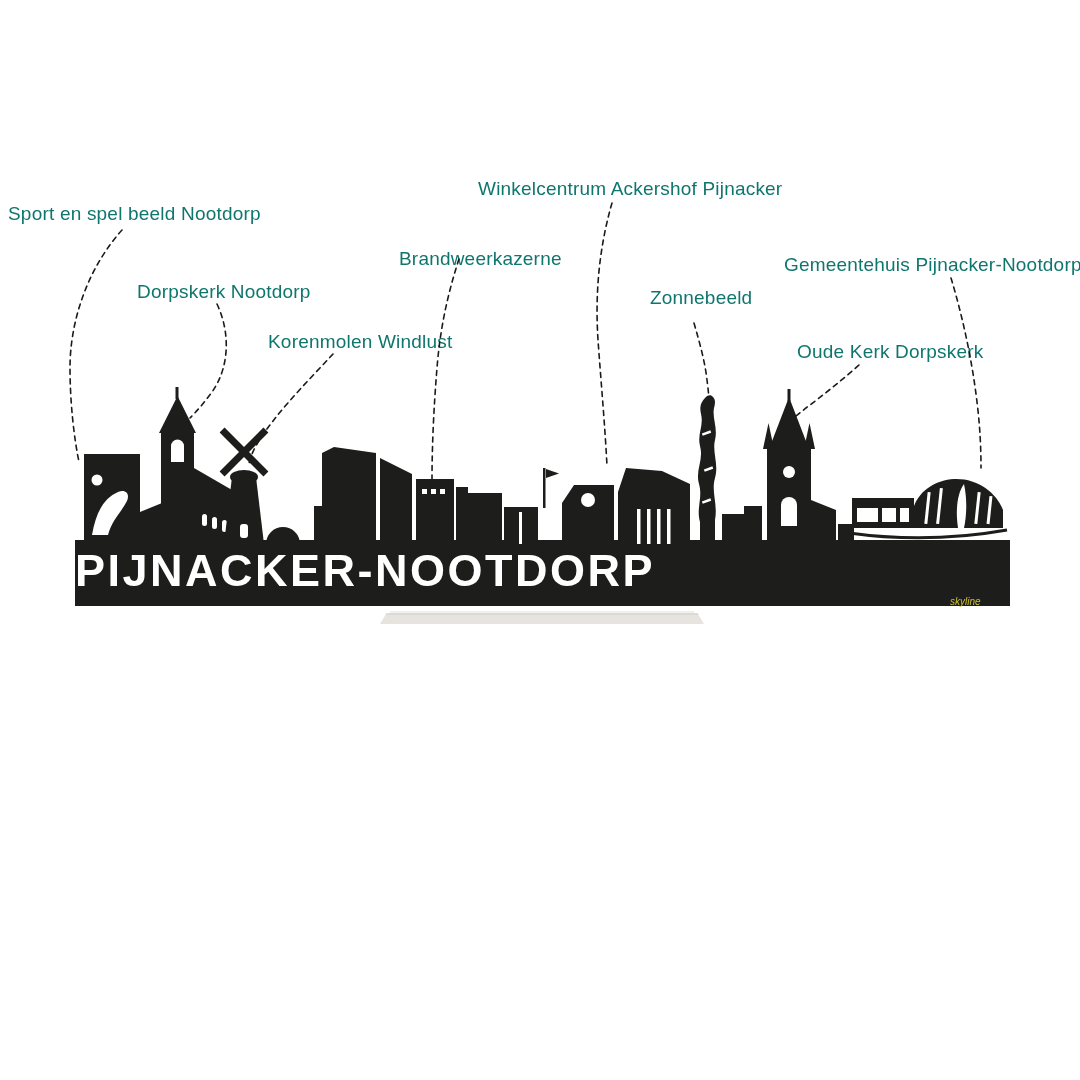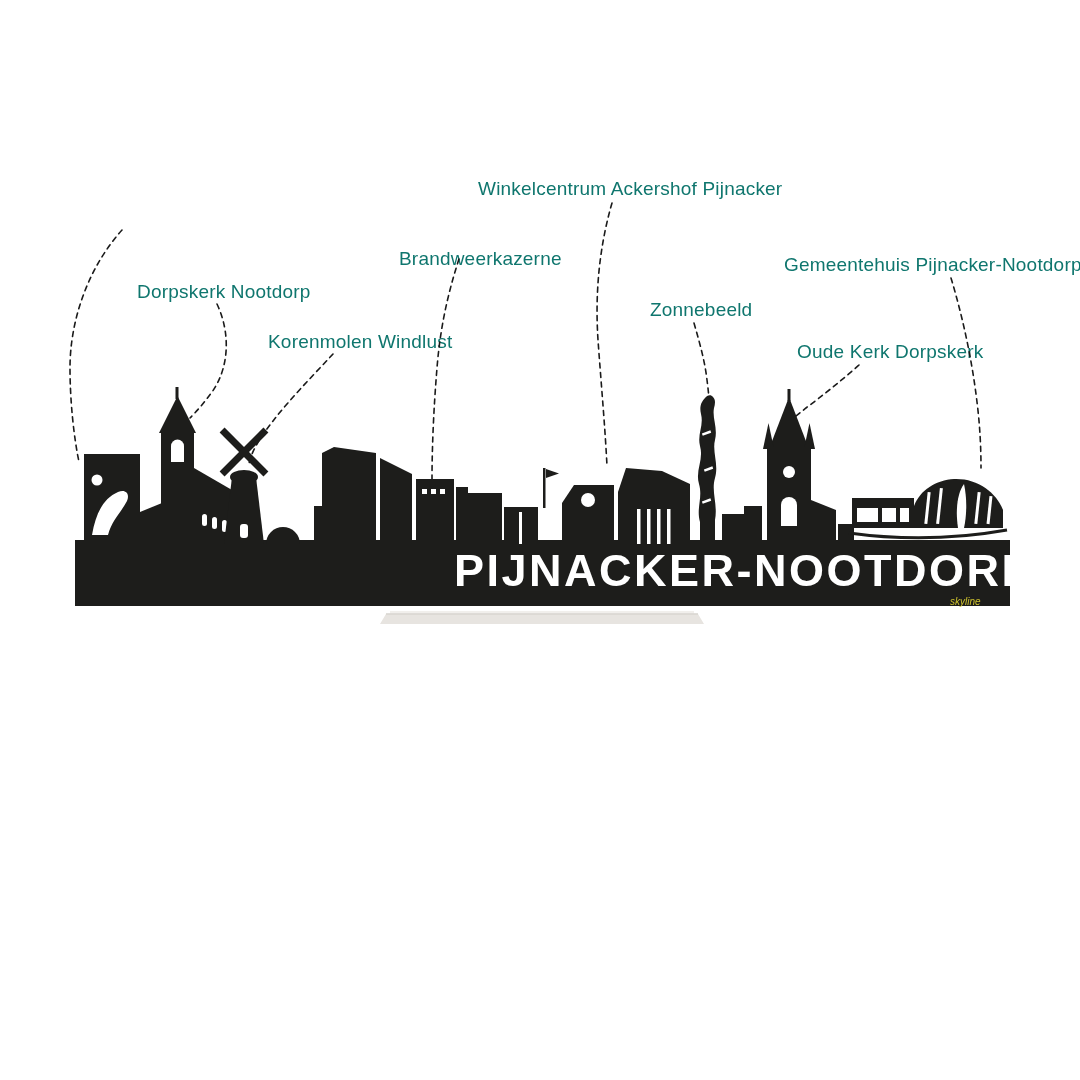--- a/index.html
+++ b/index.html
@@ -21,47 +21,47 @@
   .skyline-svg {
     position: absolute;
     top: 0; left: 0;
     width: 1080px; height: 1080px;
   }
   .cutout-title {
     position: absolute;
     top: 549px;
     left: 75px;
     width: 935px;
-    text-align: right;
+    text-align: left;
     font-size: 45px;
     font-weight: 700;
     letter-spacing: 2.5px;
     color: #ffffff;
     line-height: 44px;
-    margin-left: 24px;
   }
   .watermark {
     position: absolute;
     top: 596px;
     left: 950px;
     font-size: 10px;
     font-style: italic;
     color: #cdc12e;
   }
 </style>
 </head>
 <body>
 
 <div class="canvas">
 
+  <div class="label" style="left:8px;   top:203px;">Sport en spel beeld Nootdorp</div>
   <div class="label" style="left:137px; top:281px;text-align:right;">Dorpskerk Nootdorp</div>
   <div class="label" style="left:268px; top:331px;">Korenmolen Windlust</div>
   <div class="label" style="left:399px; top:236px;margin-top:12px;">Brandweerkazerne</div>
   <div class="label" style="left:478px; top:178px;">Winkelcentrum Ackershof Pijnacker</div>
-  <div class="label" style="left:650px; top:299px;">Zonnebeeld</div>
+  <div class="label" style="left:650px; top:287px;">Zonnebeeld</div>
   <div class="label" style="left:797px; top:341px;">Oude Kerk Dorpskerk</div>
   <div class="label" style="left:784px; top:254px;">Gemeentehuis Pijnacker-Nootdorp</div>
 
   <svg class="skyline-svg" viewBox="0 0 1080 1080">
 
     <g fill="none" stroke="#1a1a1a" stroke-width="1.6" stroke-dasharray="5 4.5" stroke-linecap="round">
       <path d="M 122 230 C 88 268, 70 320, 70 368 C 70 402, 74 438, 79 462"></path>
       <path d="M 217 304 C 231 334, 229 368, 212 392 C 204 403, 196 412, 190 418"></path>
       <path d="M 333 354 C 307 382, 275 414, 257 444 C 253 451, 250 458, 249 464"></path>
       <path d="M 459 259 C 447 296, 440 330, 437 368 C 434 404, 432 444, 432 480"></path>

